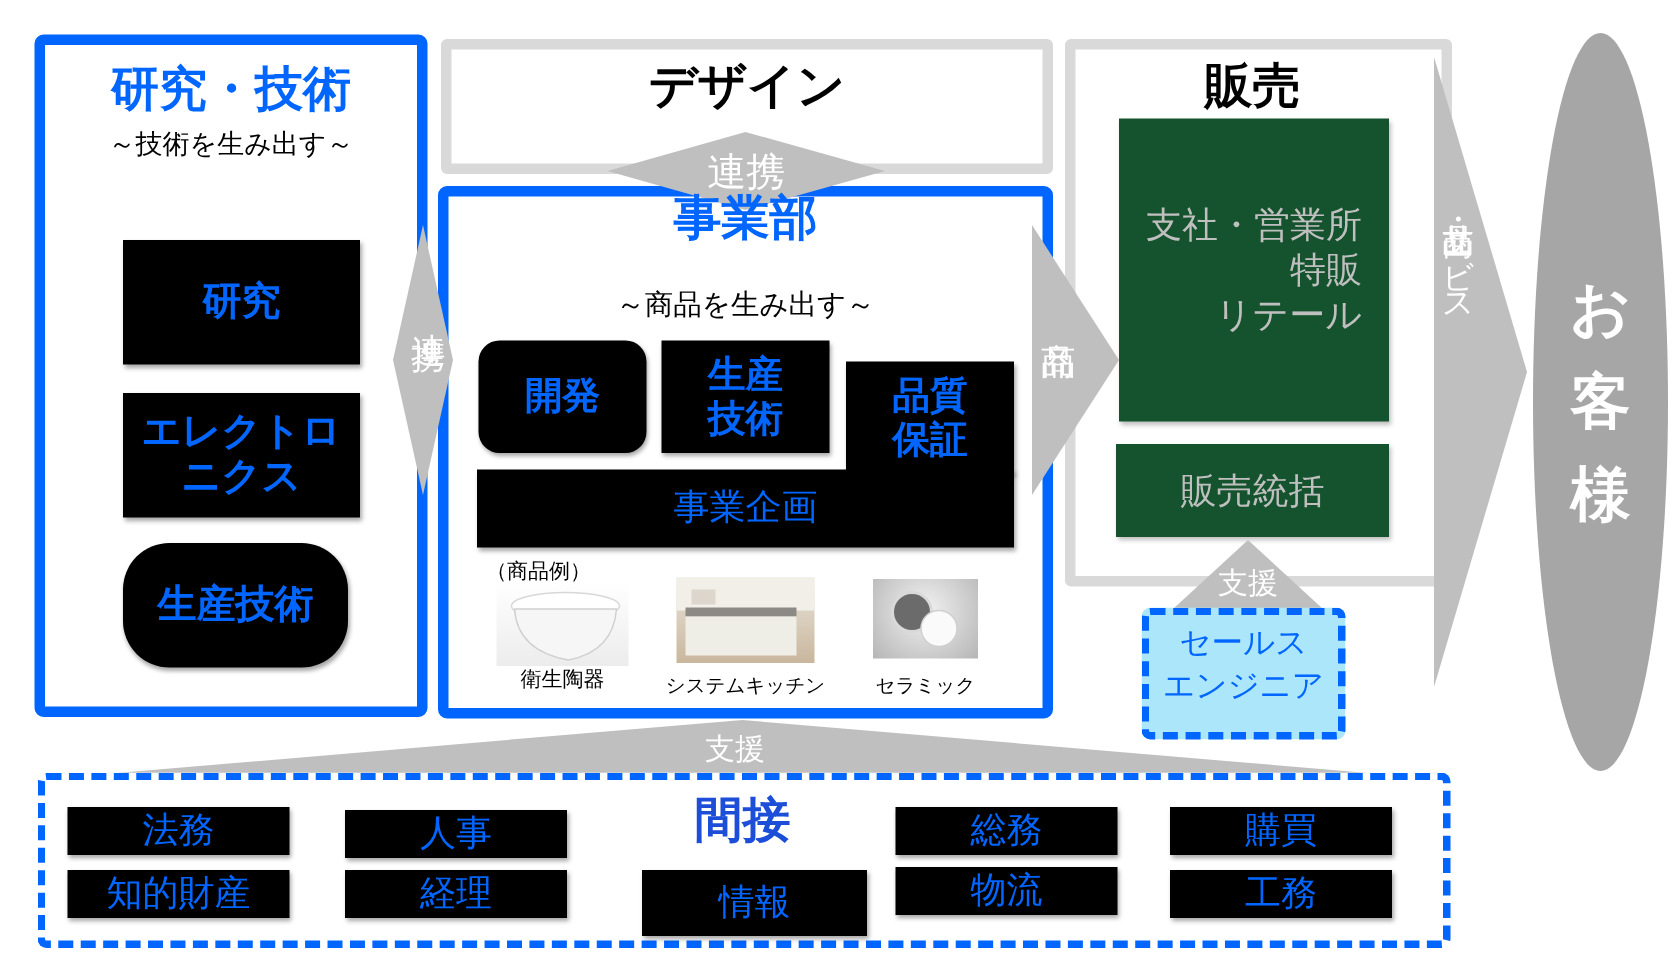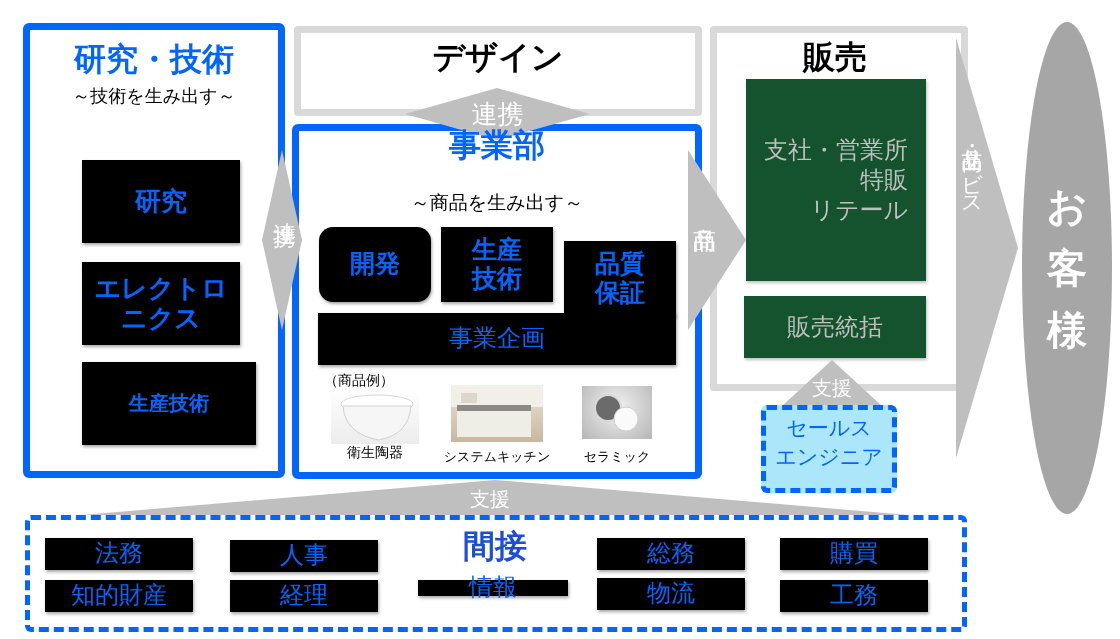--- a/index.html
+++ b/index.html
@@ -23,21 +23,21 @@
 </style>
 </head>
 <body>
 
 <div class="abs blue-frame" style="left:23px;top:23px;width:262px;height:455px;"></div>
 <div class="abs heading" style="left:23px;top:38px;width:262px;font-size:32px;color:#0066ff;">研究・技術</div>
 <div class="abs" style="left:23px;top:84px;width:262px;text-align:center;font-size:18px;color:#000;">～技術を生み出す～</div>
 <div class="abs cell bold" style="left:82px;top:160px;width:158px;height:83px;font-size:26px;">研究</div>
 <div class="abs cell bold" style="left:82px;top:262px;width:158px;height:83px;font-size:26px;white-space:pre-line;">エレクトロ
 ニクス</div>
-<div class="abs cell bold" style="left:82px;top:362px;width:174px;height:83px;font-size:20px;">生産技術</div>
+<div class="abs cell bold" style="left:82px;top:362px;width:150px;height:83px;font-size:26px;border-radius:31px;">生産技術</div>
 
 <div class="abs gray-frame" style="left:294px;top:26px;width:408px;height:90px;"></div>
 <div class="abs heading" style="left:294px;top:36px;width:408px;font-size:32px;color:#000;">デザイン</div>
 
 <div class="abs blue-frame" style="left:292px;top:124px;width:410px;height:355px;"></div>
 
 <svg class="abs" style="left:405px;top:88px;" width="185" height="52" viewBox="0 0 185 52">
   <polygon points="0,26 92,0 185,26 92,52" fill="#bfbfbf"></polygon>
 </svg>
 <div class="abs shape-text" style="left:405px;top:92px;width:185px;height:44px;font-size:26px;">連携</div>
@@ -123,15 +123,15 @@
 
 <div class="abs heading" style="left:420px;top:525px;width:150px;font-size:32px;color:#1d4ed8;">間接</div>
 
 <div class="abs cell" style="left:45px;top:538px;width:148px;height:32px;font-size:24px;">法務</div>
 <div class="abs cell" style="left:230px;top:540px;width:148px;height:32px;font-size:24px;">人事</div>
 <div class="abs cell" style="left:597px;top:538px;width:148px;height:32px;font-size:24px;">総務</div>
 <div class="abs cell" style="left:780px;top:538px;width:148px;height:32px;font-size:24px;">購買</div>
 
 <div class="abs cell" style="left:45px;top:580px;width:148px;height:32px;font-size:24px;">知的財産</div>
 <div class="abs cell" style="left:230px;top:580px;width:148px;height:32px;font-size:24px;">経理</div>
-<div class="abs cell" style="left:418px;top:580px;width:150px;height:16px;font-size:24px;">情報</div>
+<div class="abs cell" style="left:428px;top:580px;width:150px;height:44px;font-size:24px;">情報</div>
 <div class="abs cell" style="left:597px;top:578px;width:148px;height:32px;font-size:24px;">物流</div>
 <div class="abs cell" style="left:780px;top:580px;width:148px;height:32px;font-size:24px;">工務</div>
 
 </body></html>

